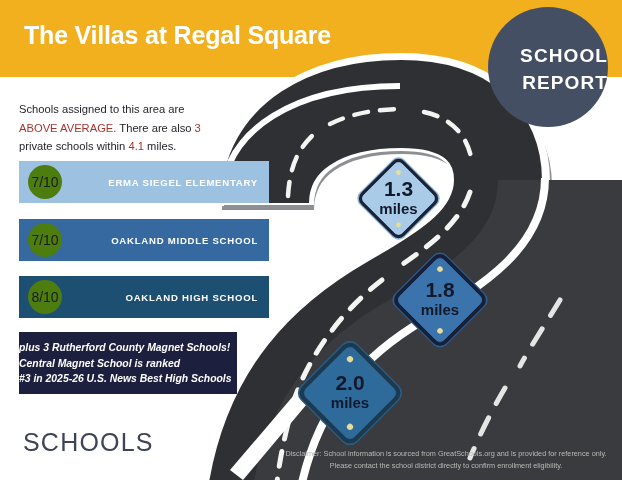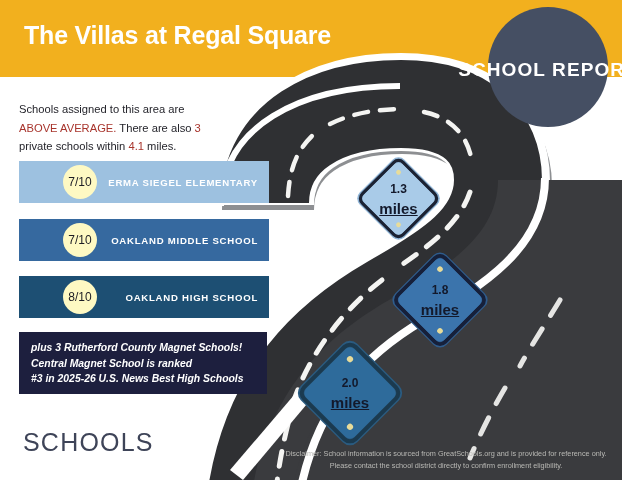--- a/index.html
+++ b/index.html
@@ -40,22 +40,22 @@
   .badge-circle {
     position: absolute;
     left: 488px;
     top: 7px;
     width: 120px;
     height: 120px;
     border-radius: 50%;
     background: #454f63;
     z-index: 40;
     display: flex;
-    flex-direction: row;
-    align-items: center;
+    flex-direction: column;
+    align-items: flex-end;
     justify-content: center;
     padding-top: 4px;
     box-sizing: border-box;
   }
   .badge-line {
     color: #ffffff;
     font-size: 19px;
     font-weight: bold;
     letter-spacing: 1.1px;
     line-height: 27px;
@@ -99,49 +99,48 @@
   .school-row.r2 { top: 219px; background: #36699f; }
   .school-row.r3 { top: 276px; background: #1d4f73; }
 
   .score-badge {
     position: absolute;
     left: 9px;
     top: 4px;
     width: 34px;
     height: 34px;
     border-radius: 50%;
-    background: #fef9c3;
+    background: #4d7c0f;
     display: flex;
     align-items: center;
     justify-content: center;
-    font-size: 12px;
+    font-size: 14px;
     font-weight: normal;
     color: #1c1c24;
-    margin-left: 35px;
   }
   .school-name {
     flex: 1;
     text-align: right;
     padding-right: 11px;
     color: #ffffff;
     font-size: 9.6px;
     font-weight: bold;
     letter-spacing: 0.75px;
   }
 
   .magnet-box {
     position: absolute;
     left: 19px;
     top: 332px;
-    width: 248px;
+    width: 218px;
     height: 62px;
     background: #1d1f3e;
     z-index: 20;
     box-sizing: border-box;
-    padding: 8px 10px 0 12px;
+    padding: 8px 10px 0 0;
   }
   .magnet-line {
     color: #ffffff;
     font-size: 10.4px;
     font-weight: bold;
     font-style: italic;
     line-height: 15.6px;
     white-space: nowrap;
   }
 
@@ -168,22 +167,22 @@
     width: 100%;
     height: 100%;
     display: flex;
     flex-direction: column;
     align-items: center;
     justify-content: center;
     color: #13192b;
     font-weight: bold;
     pointer-events: none;
   }
-  .sign .num { font-size: 12px; line-height: 20px; }
-  .sign .unit { font-size: 15px; line-height: 20px; text-decoration: underline; }
+  .sign .num { font-size: 21px; line-height: 20px; }
+  .sign .unit { font-size: 15px; line-height: 20px; }
 
   #sign-1 { left: 352px; top: 152px; width: 93px; height: 93px; }
   #sign-2 { left: 388px; top: 248px; width: 104px; height: 104px; }
   #sign-3 { left: 293px; top: 336px; width: 114px; height: 114px; }
 
   
   .disclaimer {
     position: absolute;
     left: 281px;
     top: 448px;

